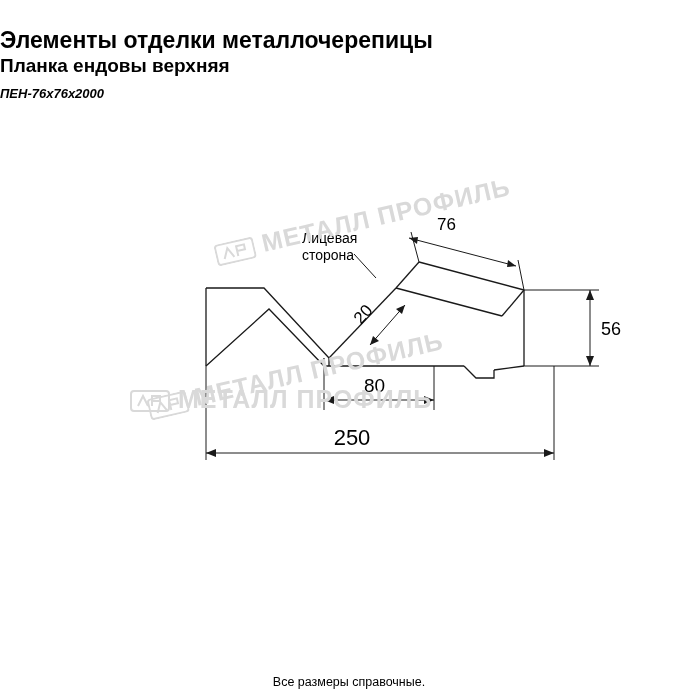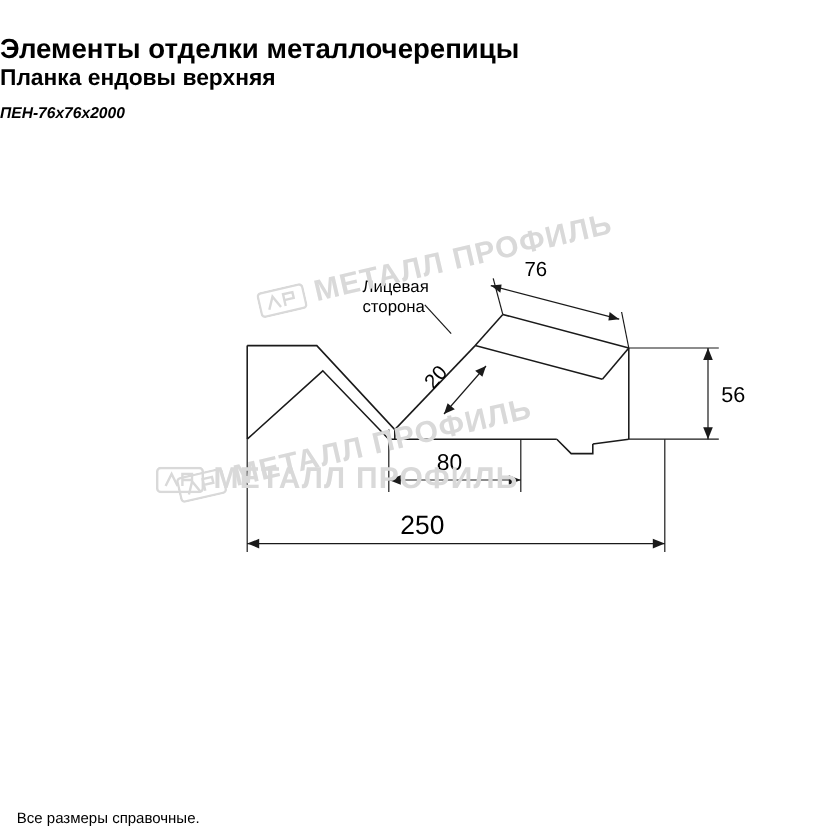--- a/index.html
+++ b/index.html
@@ -78,20 +78,21 @@
     vertical-align: -4px;
   }
   .footer {
     position: absolute;
     left: 14px;
     bottom: 8px;
     width: 670px;
     font-size: 12.5px;
     line-height: 19px;
     color: #000;
+    text-align: center;
   }
   svg text {
     font-family: "Liberation Sans", sans-serif;
     fill: #000;
   }
 </style>
 </head>
 <body>
 
 <div class="page">

